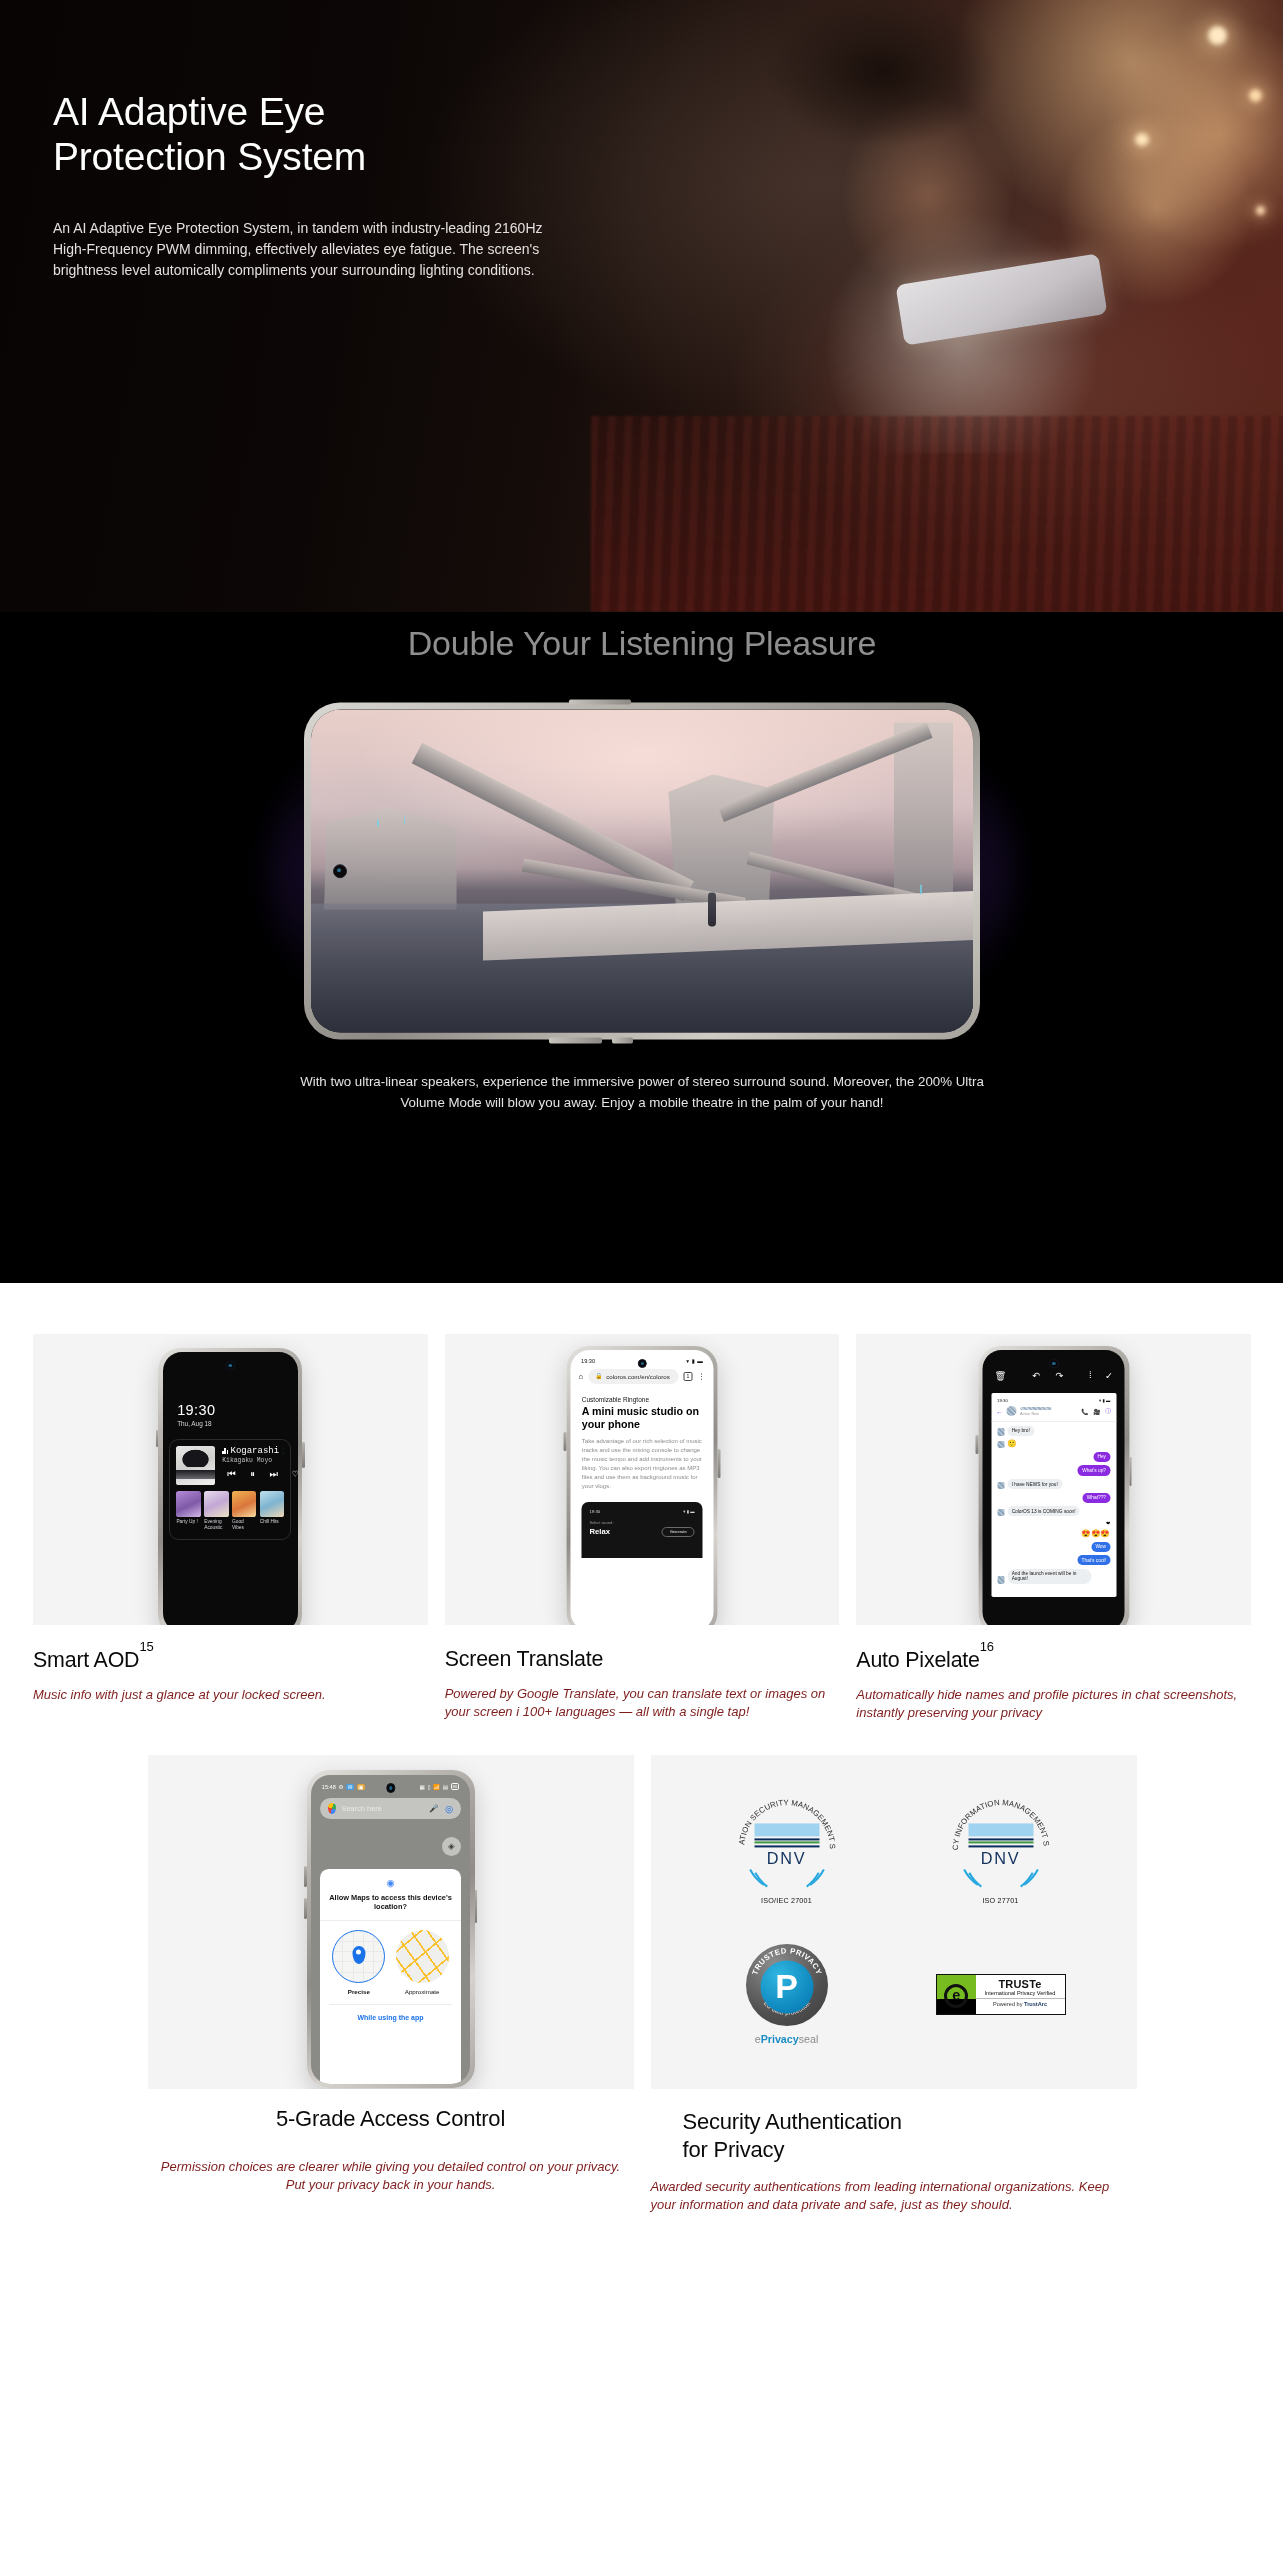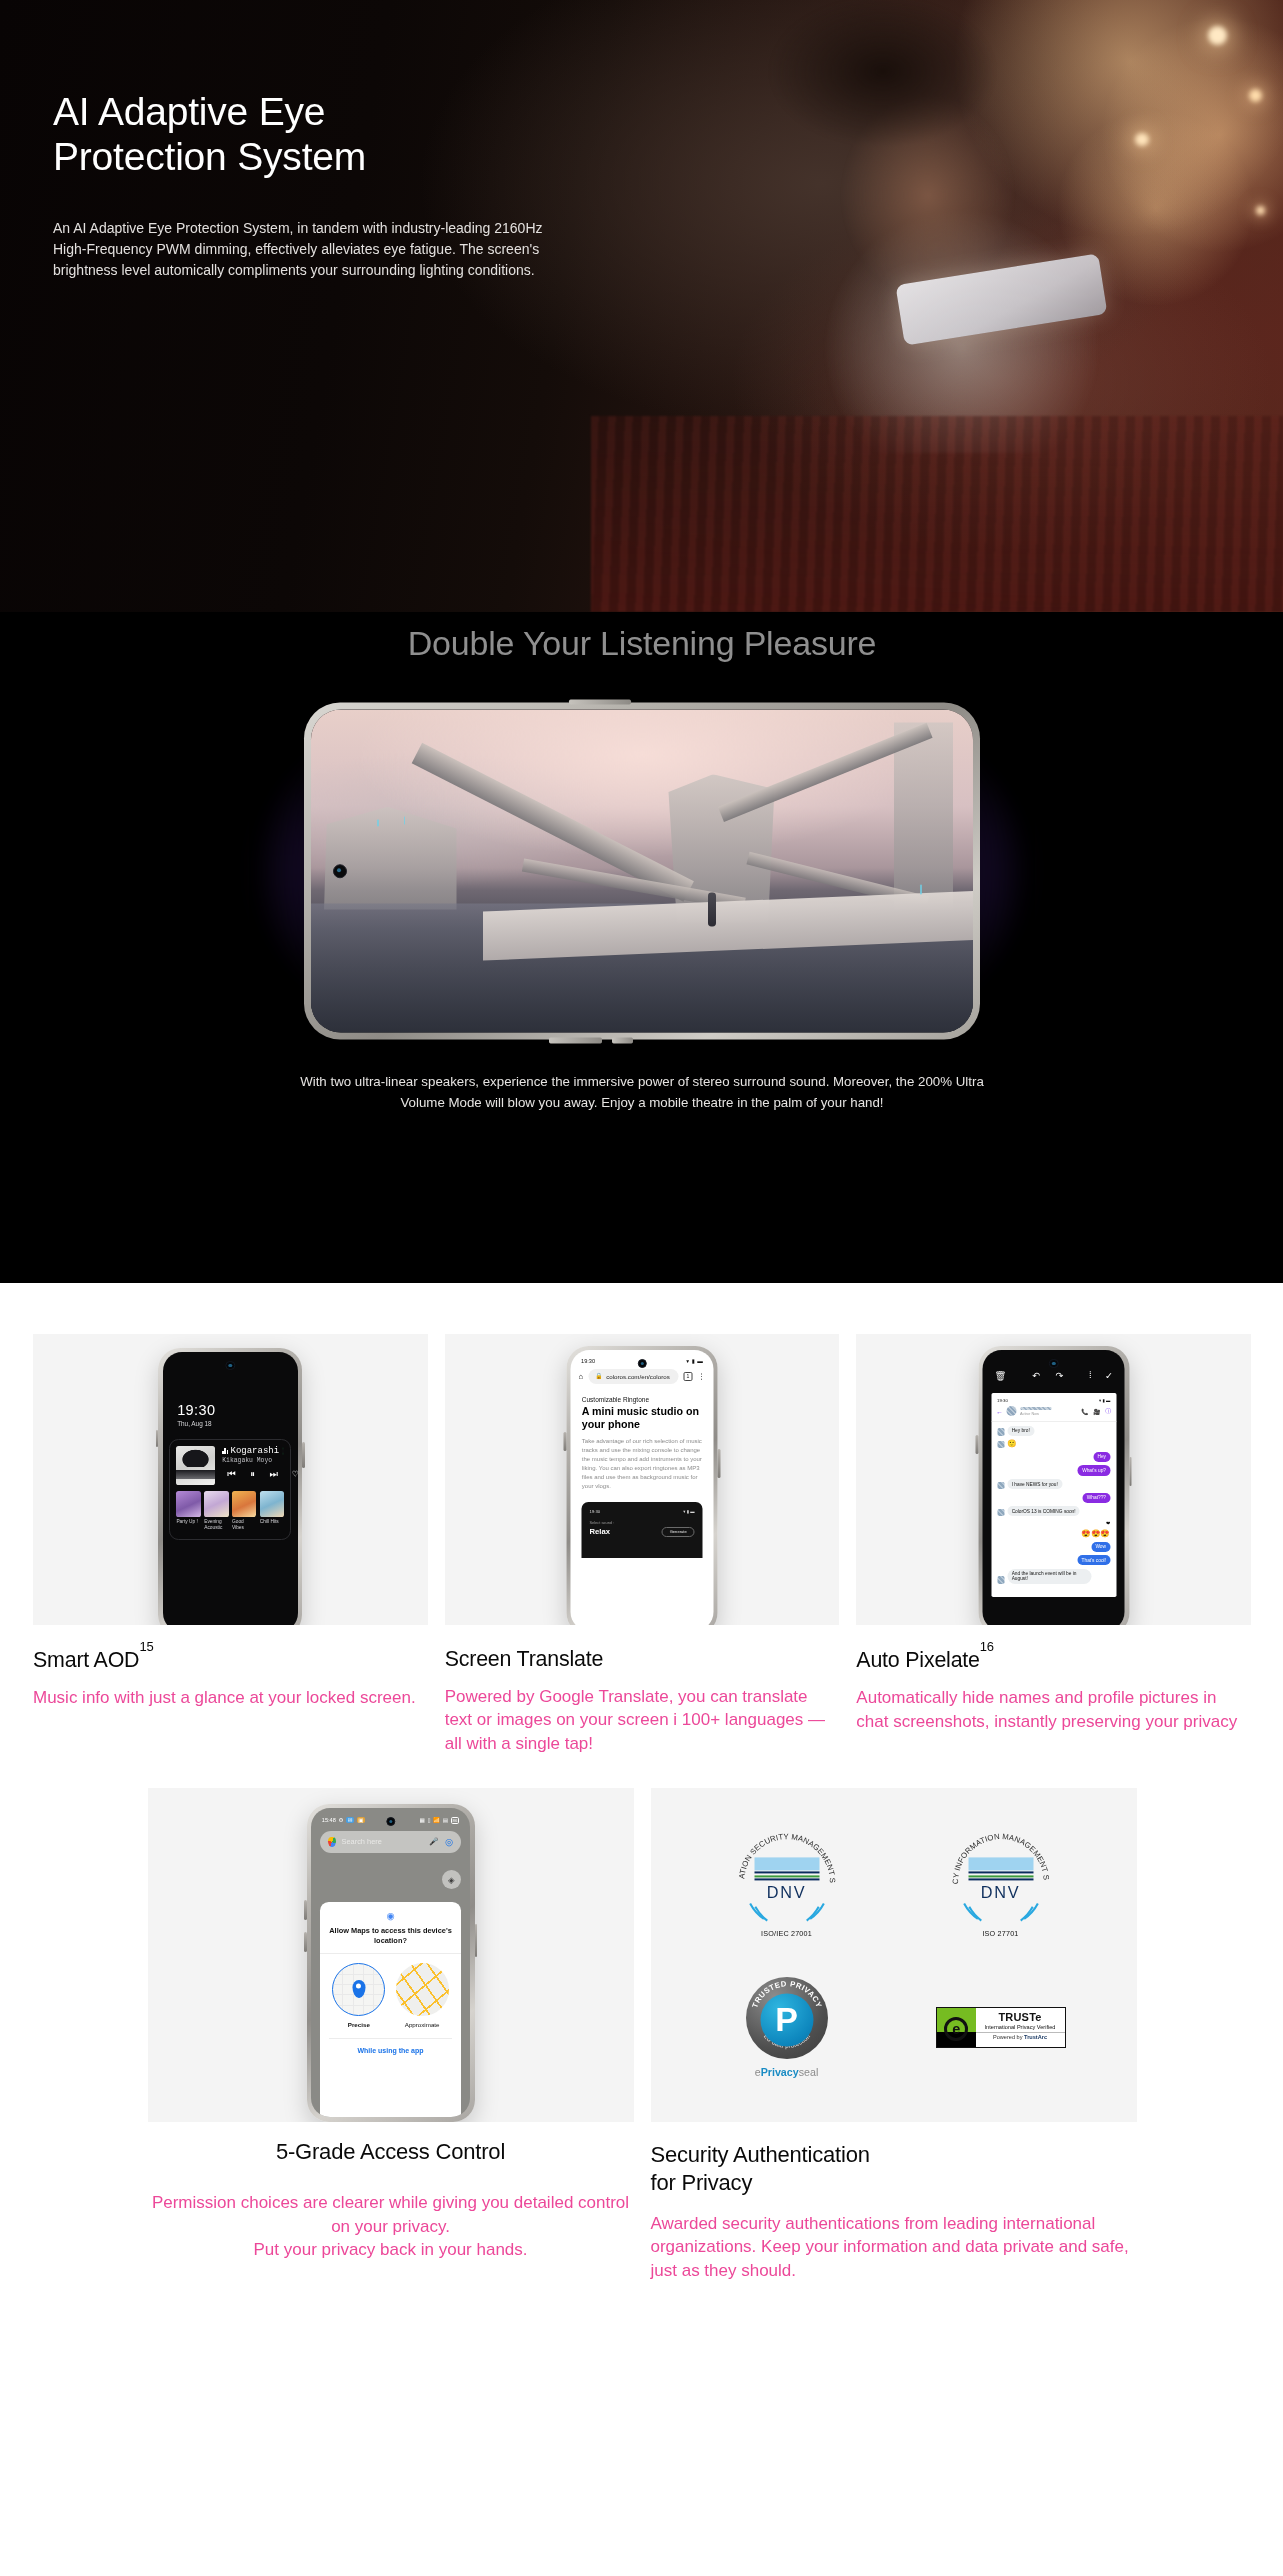--- a/index.html
+++ b/index.html
@@ -157,21 +157,21 @@
   }
   .card { width:406px; }
   .card-media {
     width:100%; height:291px; background:#f4f4f4; position:relative; overflow:hidden;
   }
   .card-title {
     font-size:21.4px; font-weight:400; color:#0a0a0a; margin-top:22px; letter-spacing:-0.2px;
   }
   .card-title sup { font-size:13px; top:-.65em; position:relative; }
   .card-desc {
-    font-size:17px; line-height:1.38; color:#ec4899; margin-top:13px;
+    font-size:13px; line-height:1.38; color:#7f1d1d; margin-top:13px;font-style:italic;
   }
 
   
   .phone {
     position:absolute; left:50%; transform:translateX(-50%);
     border-radius:22px; padding:4.3px;
     background:linear-gradient(145deg,#e4e2de 0%,#b9b6b1 22%,#8f8c88 50%,#d6d3ce 74%,#a8a5a1 100%);
     box-shadow:0 8.6px 24px rgba(0,0,0,.18);
   }
   .phone-screen { position:relative; overflow:hidden; border-radius:19px; }
@@ -295,21 +295,21 @@
   .px-emoji { font-size:7.7px; }
   .px-emoji-row { display:flex; gap:0.9px; justify-content:flex-end; }
 
   
   .wide-row { display:flex; gap:17px; padding:33px 33px 0 33px; align-items:flex-start; }
   .card-wide { width:486px; }
   .card-wide .card-media { height:334px; }
   .card-wide .card-title { text-align:center; font-size:22px; margin-top:17px; }
   .card-wide .card-desc { text-align:center; margin-top:26px; }
   .card-sec .card-title, .card-sec .card-desc { text-align:left; }
-  .card-sec .card-title { margin-top:19px; line-height:1.25; }
+  .card-sec .card-title { margin-top:19px; line-height:1.25;margin-left:32px; }
   .card-sec .card-desc { margin-top:15.4px; }
 
   .maps { width:168px; height:318px; top:15.4px; }
   .maps .phone-screen { width:100%; height:100%; background:#8a8a86; }
   .maps-status {
     display:flex; align-items:center; justify-content:space-between;
     padding:8.6px 11px 0 11px; font-size:5.6px; color:#fff;
   }
   .maps-status .l,.maps-status .r{display:flex;gap:2.6px;align-items:center;}
   .maps-search {

